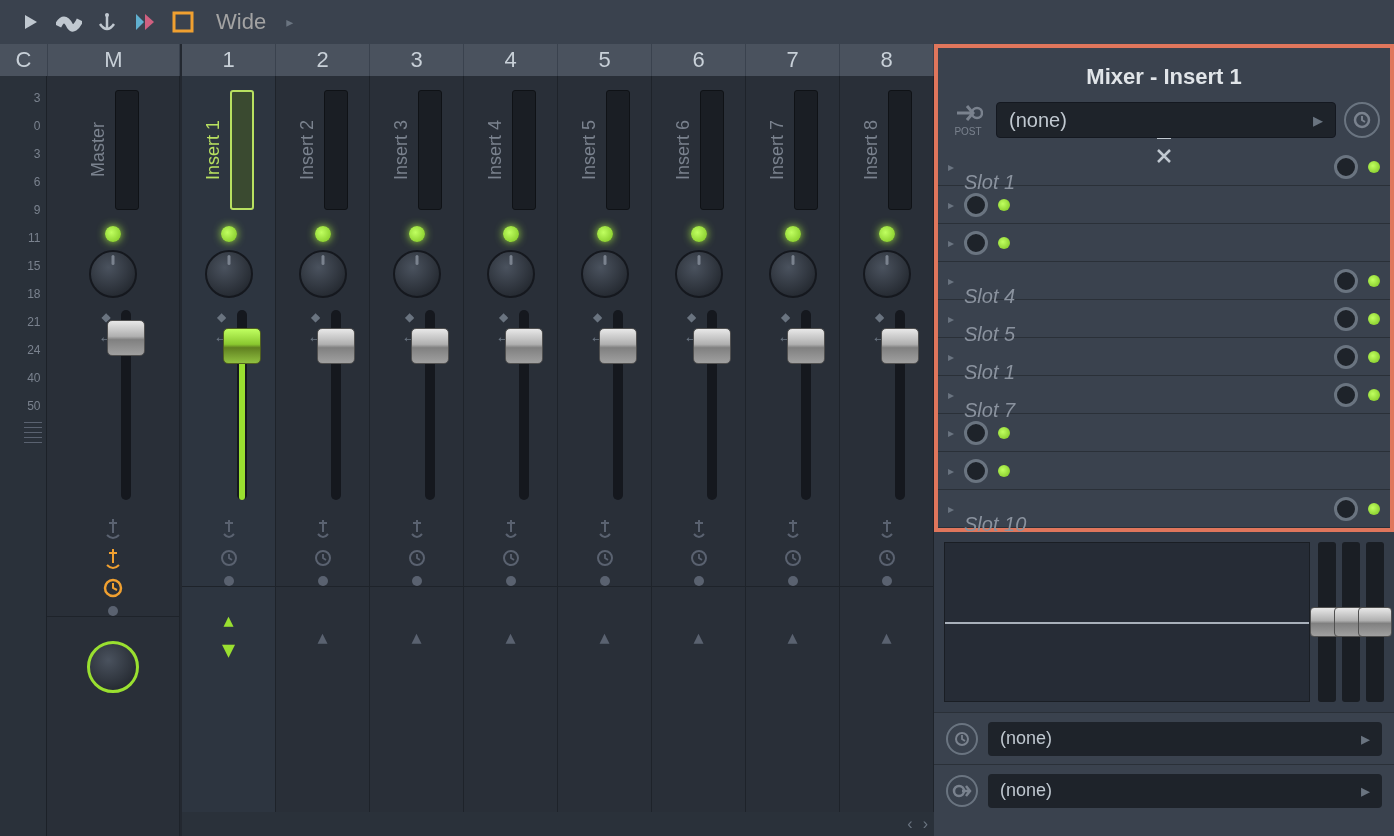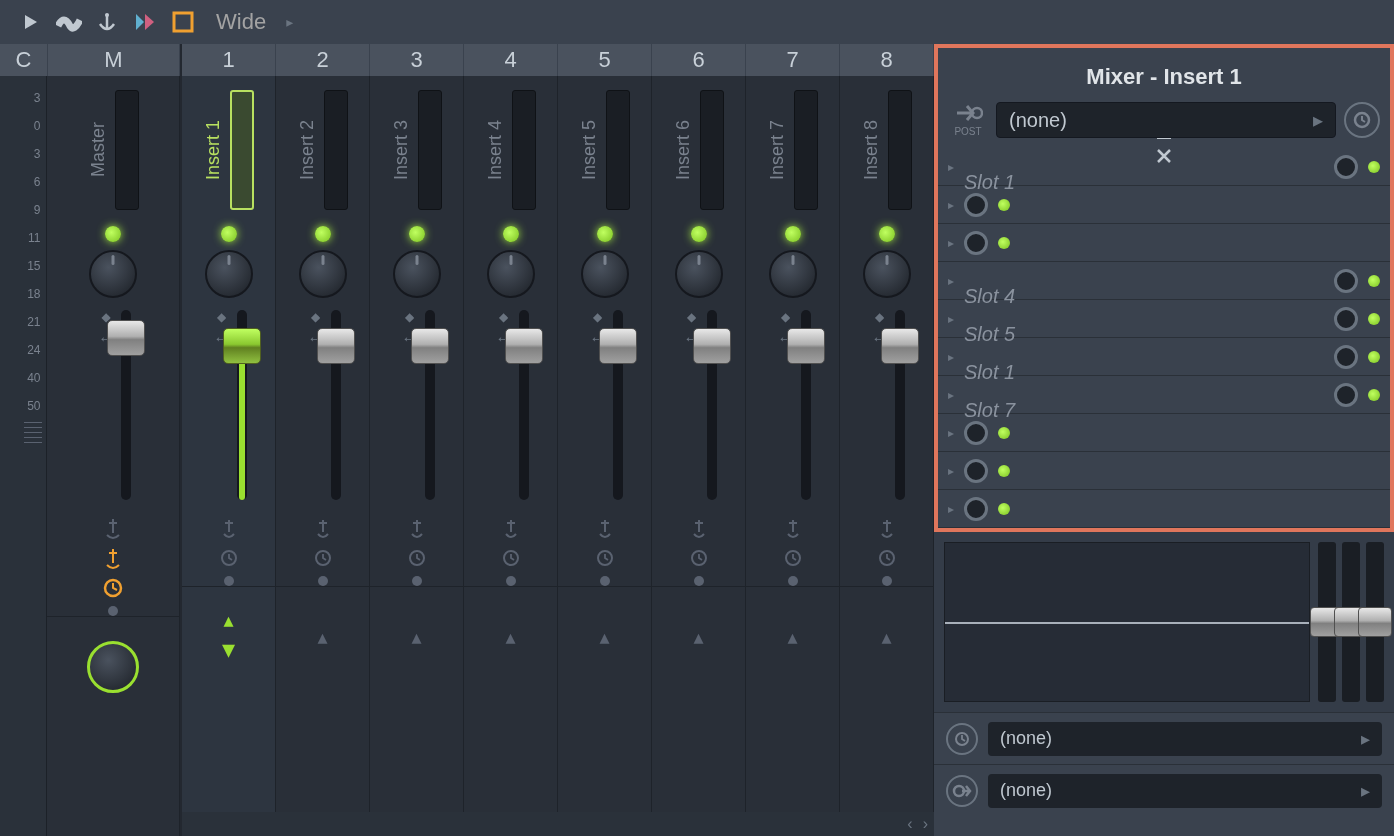--- a/index.html
+++ b/index.html
@@ -585,20 +585,21 @@
     <div class="slot-knob"></div>
     <div class="slot-led"></div>
           </div>
           <div class="slot">
     <span class="slot-arrow">▸</span>
     <div class="slot-knob"></div>
     <div class="slot-led"></div>
           </div>
           <div class="slot">
     <span class="slot-arrow">▸</span>
+    <span class="slot-name">Slot 10</span>
     <div class="slot-knob"></div>
     <div class="slot-led"></div>
           </div>
         </div>
     </div>
 
     <div class="eq-section">
       <div class="eq-graph">
         <div class="eq-line"></div>
       </div>

